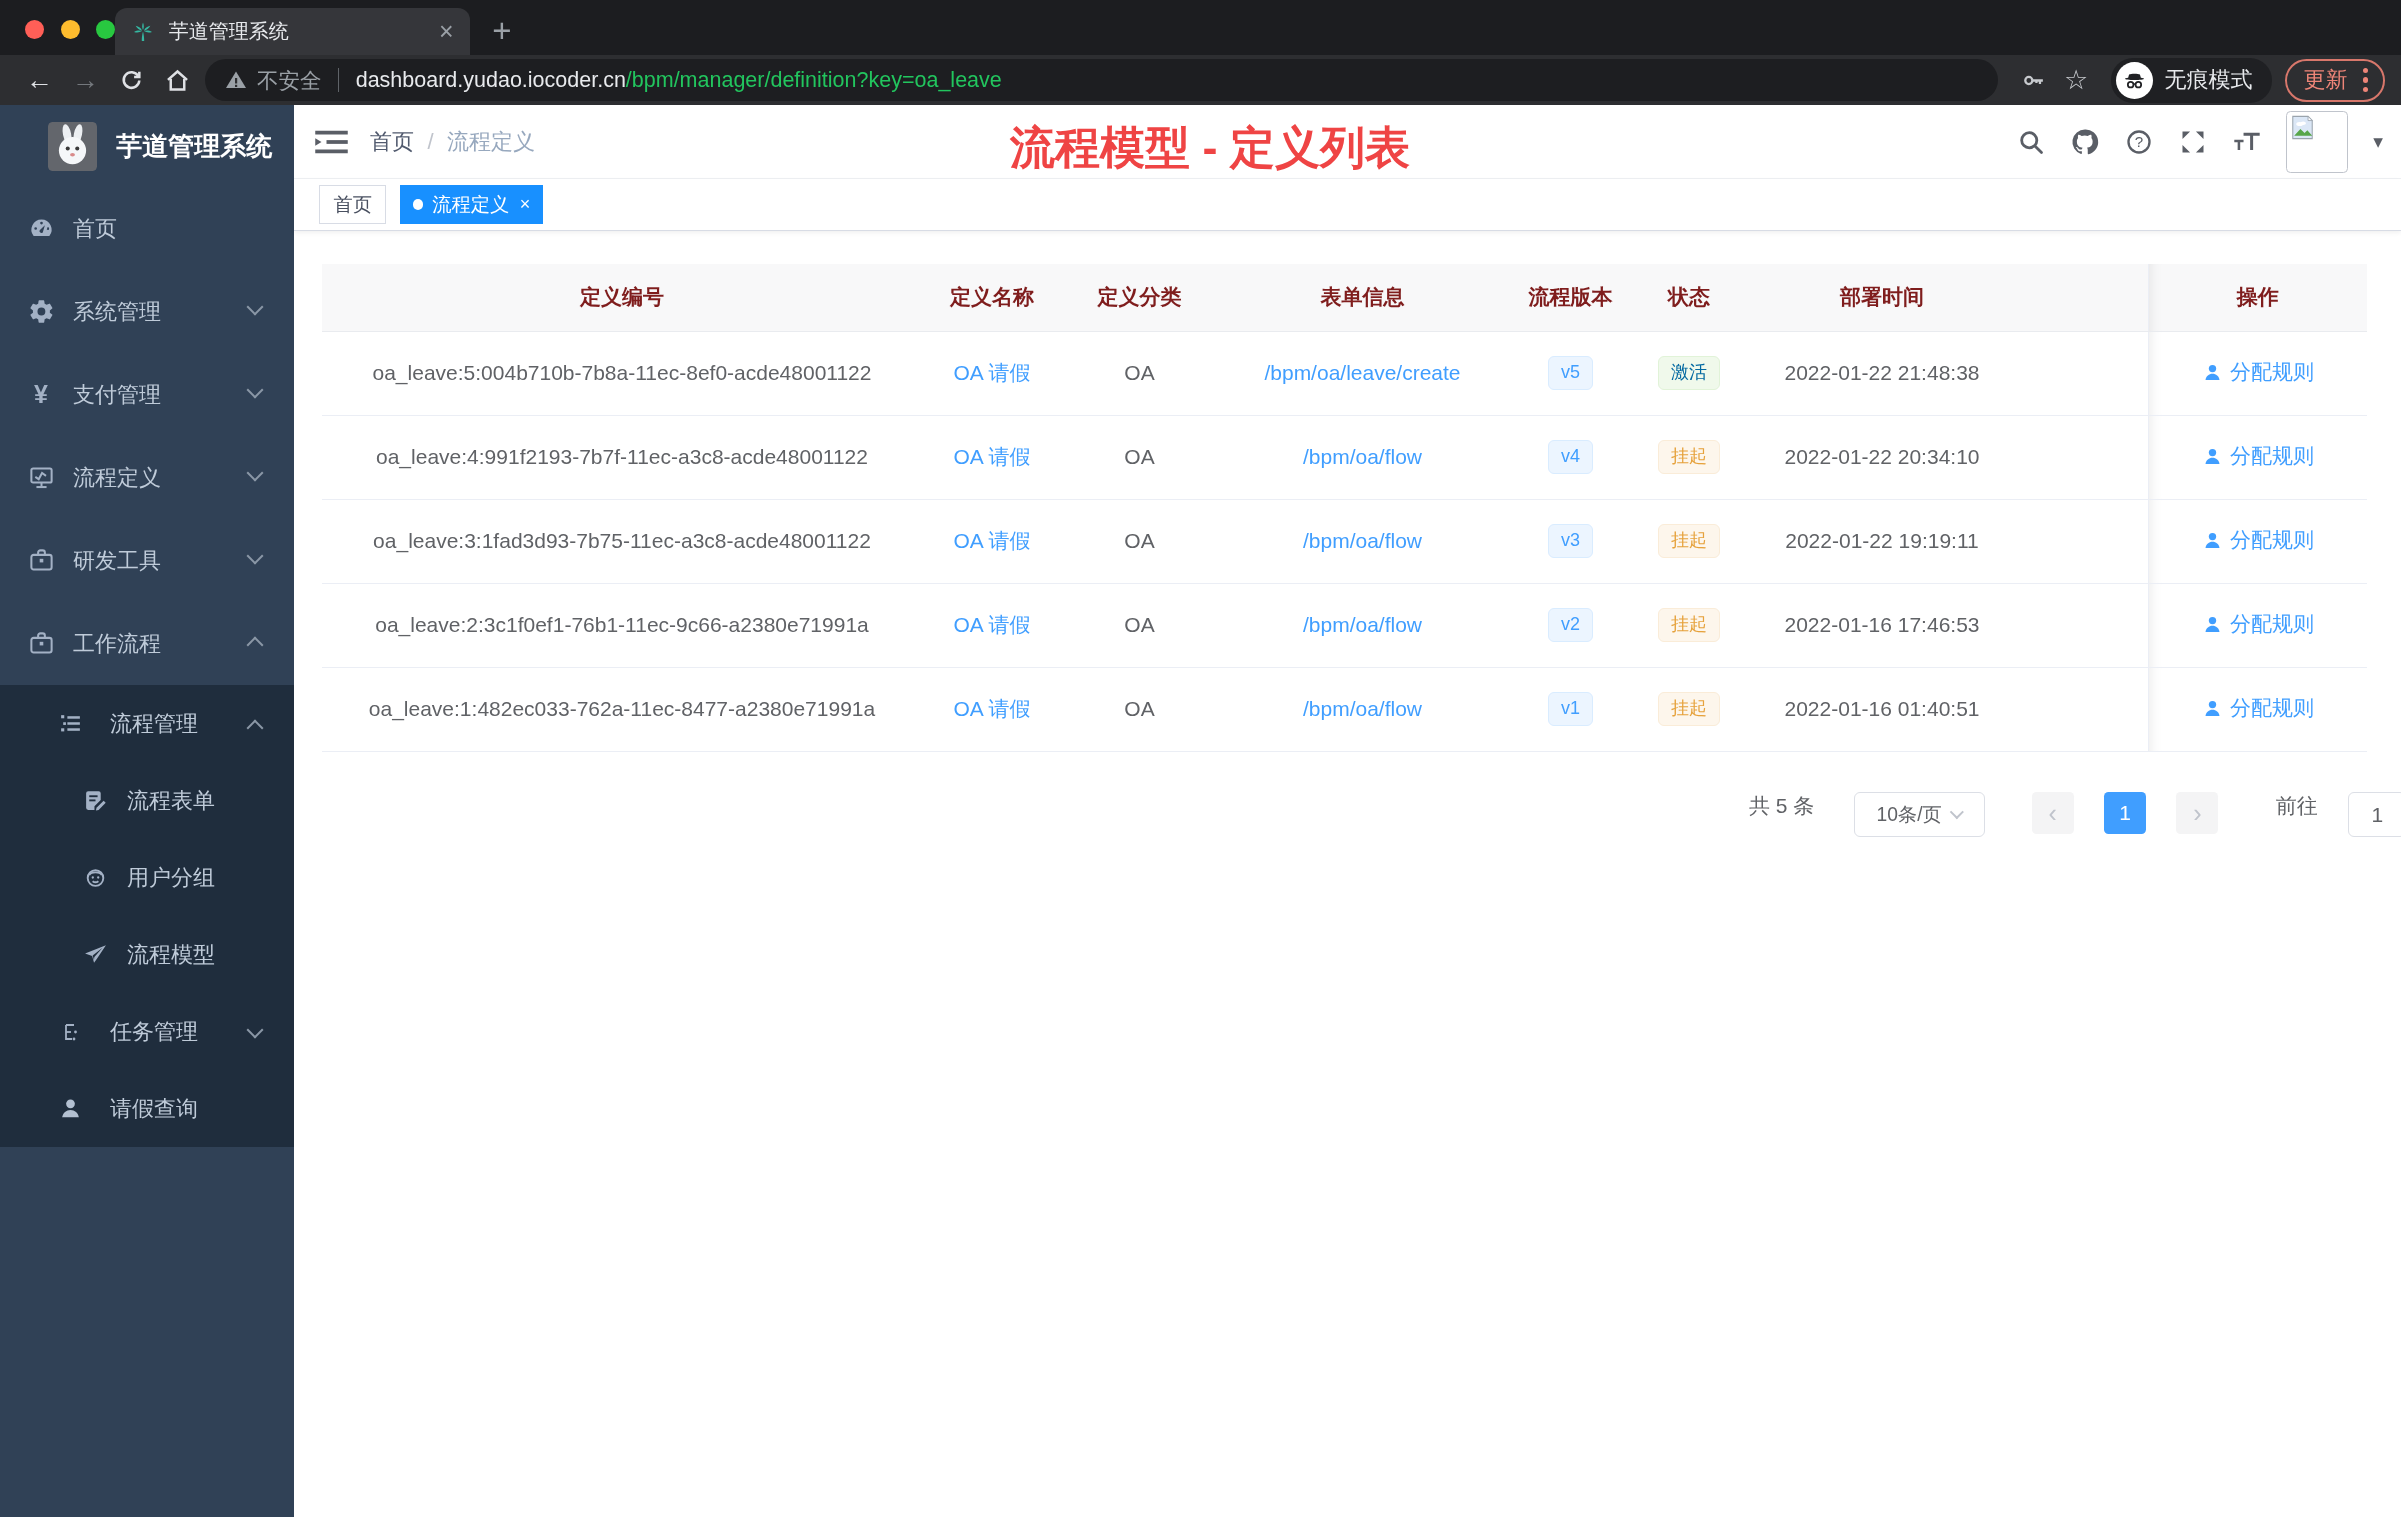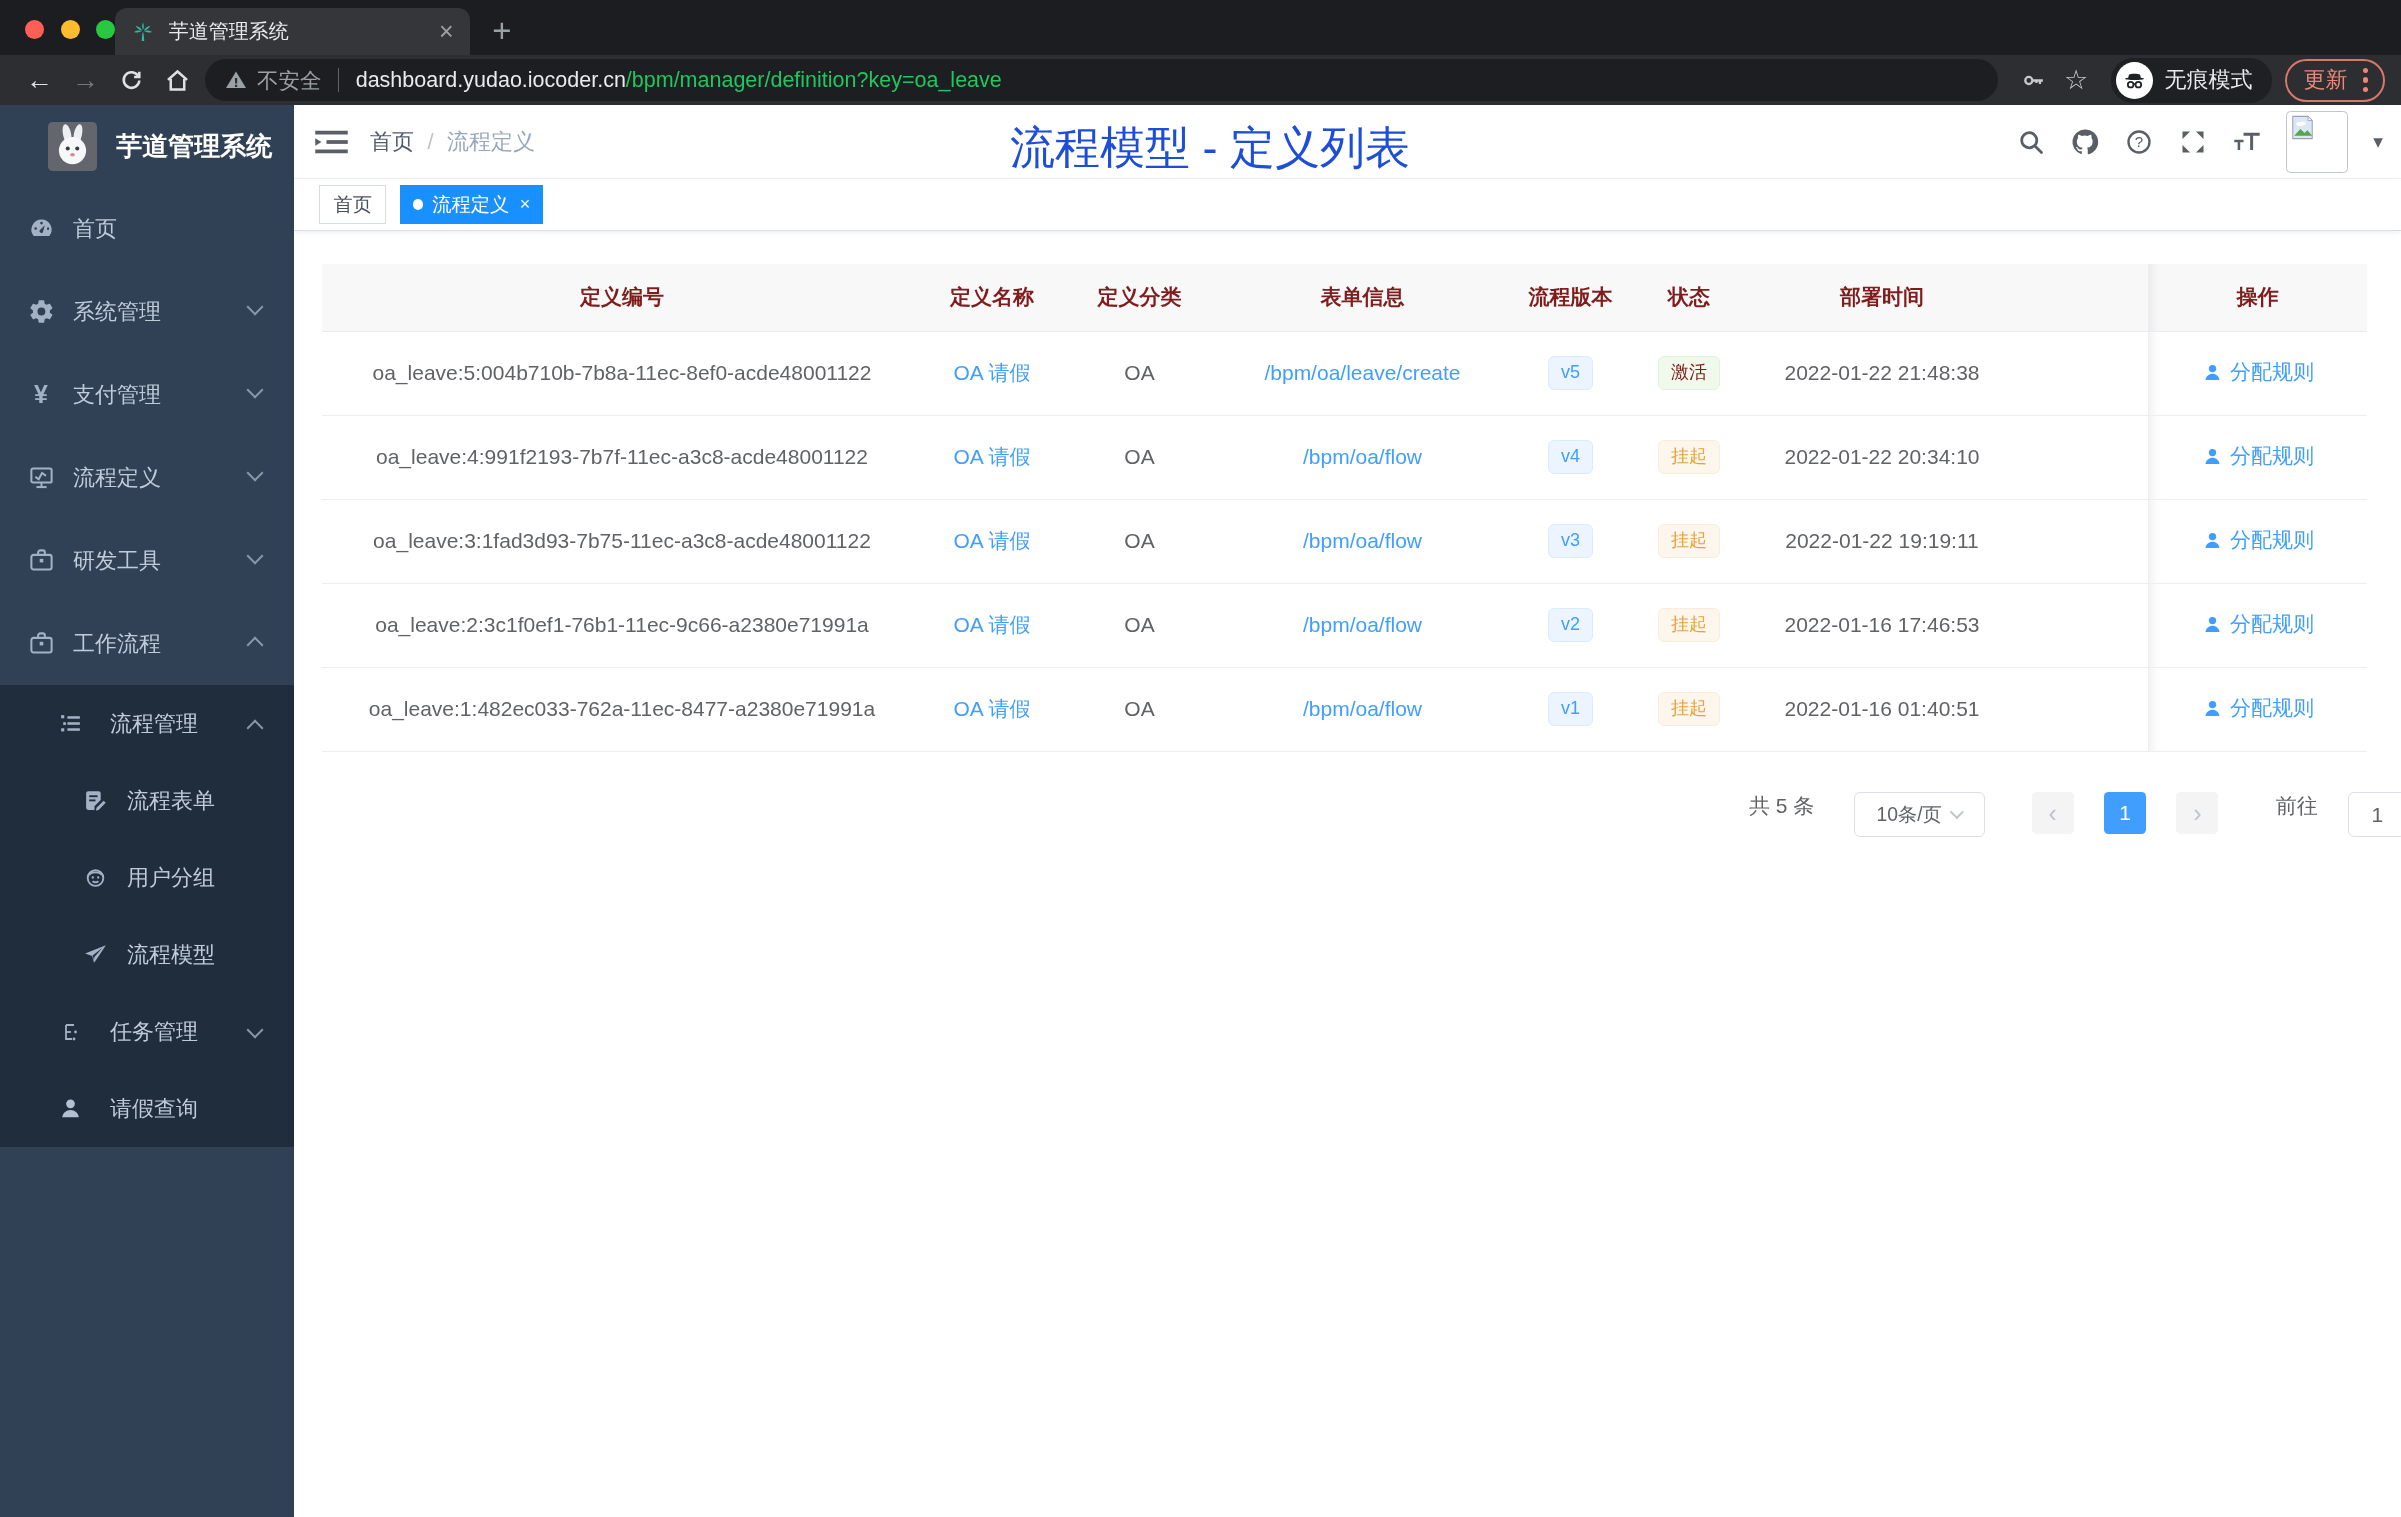--- a/index.html
+++ b/index.html
@@ -78,21 +78,21 @@
   .main { position:absolute; left:294px; top:0; right:0; bottom:0; background:#fff; }
 
   .navbar { position:relative; height:74px; background:#fff; border-bottom:1.5px solid #eef0f3;
             display:flex; align-items:center; padding:0 18px 0 21px; }
   .hamburger { width:33px; height:30px; position:relative; margin-right:22px; color:#5a5e66; flex:0 0 auto; }
   .breadcrumb { display:flex; align-items:center; font-size:22px; white-space:nowrap; }
   .bc-home { color:#515a6e; }
   .bc-sep { color:#c0c4cc; margin:0 13.4px; }
   .bc-current { color:#97a8be; }
   .annotation { position:absolute; left:671px; width:490px; top:13.4px; text-align:center;
-                color:#1d4ed8; font-size:45px; font-weight:400; white-space:nowrap; }
+                color:#ef4444; font-size:45px; font-weight:700; white-space:nowrap; }
   .nav-icons { margin-left:auto; display:flex; align-items:center; gap:24px; }
   .nav-icon { width:30px; height:30px; color:#5a5e66; display:flex; align-items:center; justify-content:center; }
   .avatar-box { width:62px; height:62px; border:1.5px solid #c0c4cc; border-radius:4.5px; background:#fff;
                 position:relative; overflow:hidden; }
   .avatar-box svg { position:absolute; left:3px; top:3px; }
   .avatar-caret { color:#5a5e66; font-size:19.3px; margin-left:1.5px; }
 
   .tagsbar { height:52px; background:#fff; border-bottom:1.5px solid #d8dce5;
              box-shadow:0 1.5px 4.5px rgba(0,0,0,.06); display:flex; align-items:center;
              padding-left:25px; gap:13.4px; position:relative; z-index:2; }
@@ -109,21 +109,21 @@
   table { width:2045px; border-collapse:collapse; table-layout:fixed; }
   thead th { height:67px; background:#f8f8f9; color:#7f1d1d; font-size:21px; font-weight:bold;
              text-align:center; border-bottom:1.5px solid #e9ebef; }
   tbody td { height:84px; font-size:21px; color:#606266; text-align:center;
              border-bottom:1.5px solid #ebeef5; background:#fff; overflow:hidden; white-space:nowrap; }
   .col-op { border-left:1.5px solid #ebeef5; box-shadow:inset 13.4px 0 13.4px -13.4px rgba(0,0,0,.10); }
   a.blue-link { color:#409eff; text-decoration:none; cursor:pointer; }
   .badge { display:inline-block; padding:5.2px 12px; border-radius:6px; font-size:18px; line-height:1.2;
            border:1.5px solid transparent; }
   .badge.ver     { background:#ecf5ff; border-color:#d9ecff; color:#409eff; }
-  .badge.success { background:#f0f9eb; border-color:#e1f3d8; color:#7f1d1d; }
+  .badge.success { background:#f0f9eb; border-color:#e1f3d8; color:#0369a1; }
   .badge.warning { background:#fdf6ec; border-color:#faecd8; color:#e6a23c; }
   .op-link { display:inline-flex; align-items:center; gap:7.4px; color:#409eff; font-size:21px; cursor:pointer; }
 
   
   .pagination { position:absolute; top:561px; left:1455px; display:flex; align-items:flex-start; height:45px;gap:20px; }
   .pg-total { font-size:21px; color:#606266; margin-right:19.3px; white-space:nowrap; }
   .pg-select { width:131px; height:45px; border:1.5px solid #dcdfe6; border-radius:6px; background:#fff;
                display:flex; align-items:center; justify-content:center; gap:10.4px;
                font-size:19.3px; color:#606266; margin-right:27px; cursor:pointer; }
   .pg-select .chev { position:static; width:9.7px; height:9.7px; border-color:#c0c4cc; transform:rotate(45deg); margin-top:-4.5px; }

